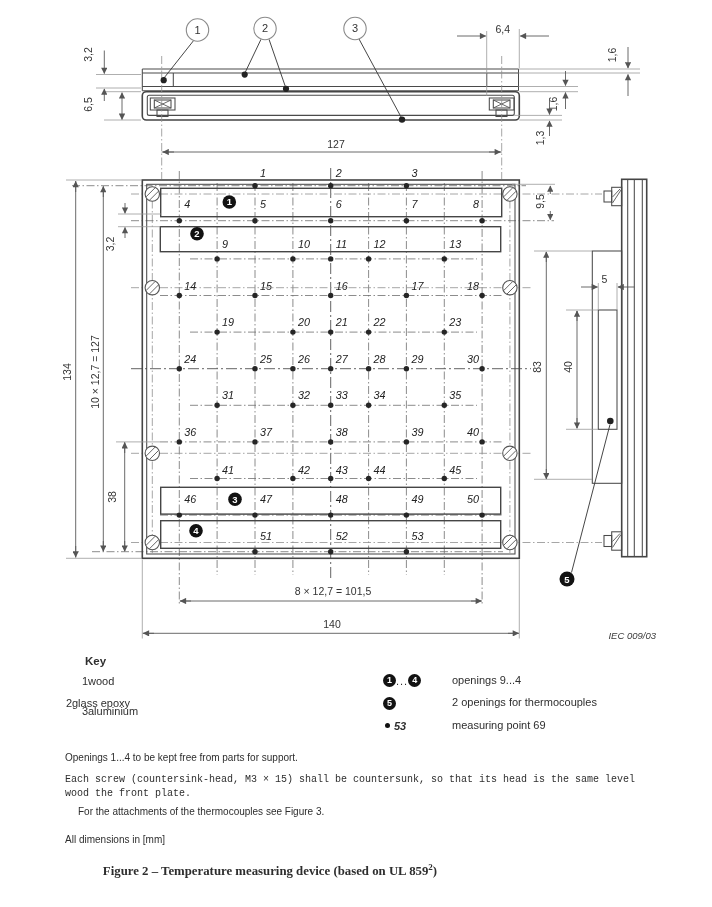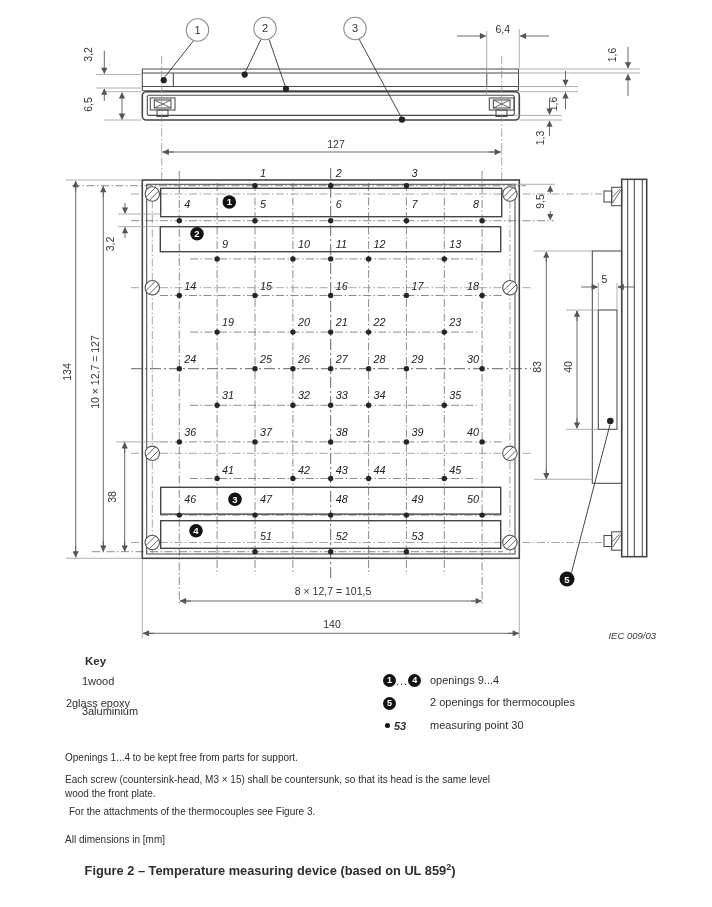--- a/index.html
+++ b/index.html
@@ -25,28 +25,28 @@
   .badgelbl{font-size:9.5px;font-weight:bold;fill:#fff;}
   .ieclbl{font-size:9.5px;font-style:italic;fill:#3a3a3a;}
   .balloon{stroke:#8a8a8a;stroke-width:1.1;fill:#fff;}
   .badge{fill:#121212;}
   
   .abs{position:absolute;margin-left:20px;}
   .key-title{font-size:11.5px;font-weight:bold;}
   .krow{position:absolute;font-size:11px;white-space:nowrap;text-align:right;}
   .knum{display:inline-block;width:23px;}
   .symrow{position:absolute;left:383px;font-size:11px;white-space:nowrap;}
-  .sym{display:inline-block;width:47px;vertical-align:middle;}
+  .sym{display:inline-block;width:69px;vertical-align:middle;}
   .kbadge{display:inline-block;width:13px;height:13px;border-radius:50%;background:#121212;color:#fff;
           font-size:9px;font-weight:bold;line-height:13px;text-align:center;vertical-align:middle;}
   .kdots{letter-spacing:1px;vertical-align:middle;}
   .bullet{display:inline-block;width:5px;height:5px;border-radius:50%;background:#111;vertical-align:middle;margin:0 4px 2px 2px;}
   .ptref{font-style:italic;font-weight:bold;}
   .note{position:absolute;font-size:10px;line-height:13.5px;white-space:nowrap;}
-  .caption{position:absolute;left:0;width:540px;text-align:center;font-size:12.8px;font-weight:bold;}
+  .caption{position:absolute;left:0;width:540px;text-align:center;font-size:12.8px;font-weight:bold;font-family:Liberation Serif, serif;}
   .caption sup{font-size:9px;}
 </style>
 </head>
 <body>
 
 <div class="page">
 
 <svg width="712" height="652" viewBox="0 0 712 652">
   <defs>
     <marker id="arr" viewBox="0 0 10 10" refX="9.2" refY="5" markerWidth="9" markerHeight="7" orient="auto">
@@ -433,28 +433,28 @@
 <div class="krow" style="left:65px;top:705px;">
   <span class="knum">3</span><span>aluminium</span>
 </div>
 <div class="symrow" style="top:673.5px;">
   <span class="sym"><span class="kbadge">1</span><span class="kdots">...</span><span class="kbadge">4</span></span><span>openings 9...4</span>
 </div>
 <div class="symrow" style="top:696px;">
   <span class="sym"><span class="kbadge">5</span></span><span>2 openings for thermocouples</span>
 </div>
 <div class="symrow" style="top:718.5px;">
-  <span class="sym"><span class="bullet"></span><span class="ptref">53</span></span><span>measuring point 30</span>
+  <span class="sym"><span class="bullet"></span><span class="ptref">53</span></span><span>measuring point 69</span>
 </div>
 
 <div class="note" style="left:65px;top:751px;">Openings 1...4 to be kept free from parts for support.</div>
-<div class="note" style="left:65px;top:773px;">
+<div class="note" style="left:65px;top:773px;font-family:Liberation Mono, monospace;">
   <span>Each screw (countersink-head, M3 × 15) shall be countersunk, so that its head is the same level</span><br>
   <span>wood the front plate.</span>
 </div>
-<div class="note" style="left:56px;top:805px;padding-left:13px;">For the attachments of the thermocouples see Figure 3.</div>
+<div class="note" style="left:65px;top:805px;padding-left:13px;">For the attachments of the thermocouples see Figure 3.</div>
 <div class="note" style="left:65px;top:833px;">All dimensions in [mm]</div>
 
 <div class="caption" style="top:862px;">
   <span>Figure 2 – Temperature measuring device (based on UL 859</span><sup>2</sup><span>)</span>
 </div>
 
 </div>
 
 </body></html>

